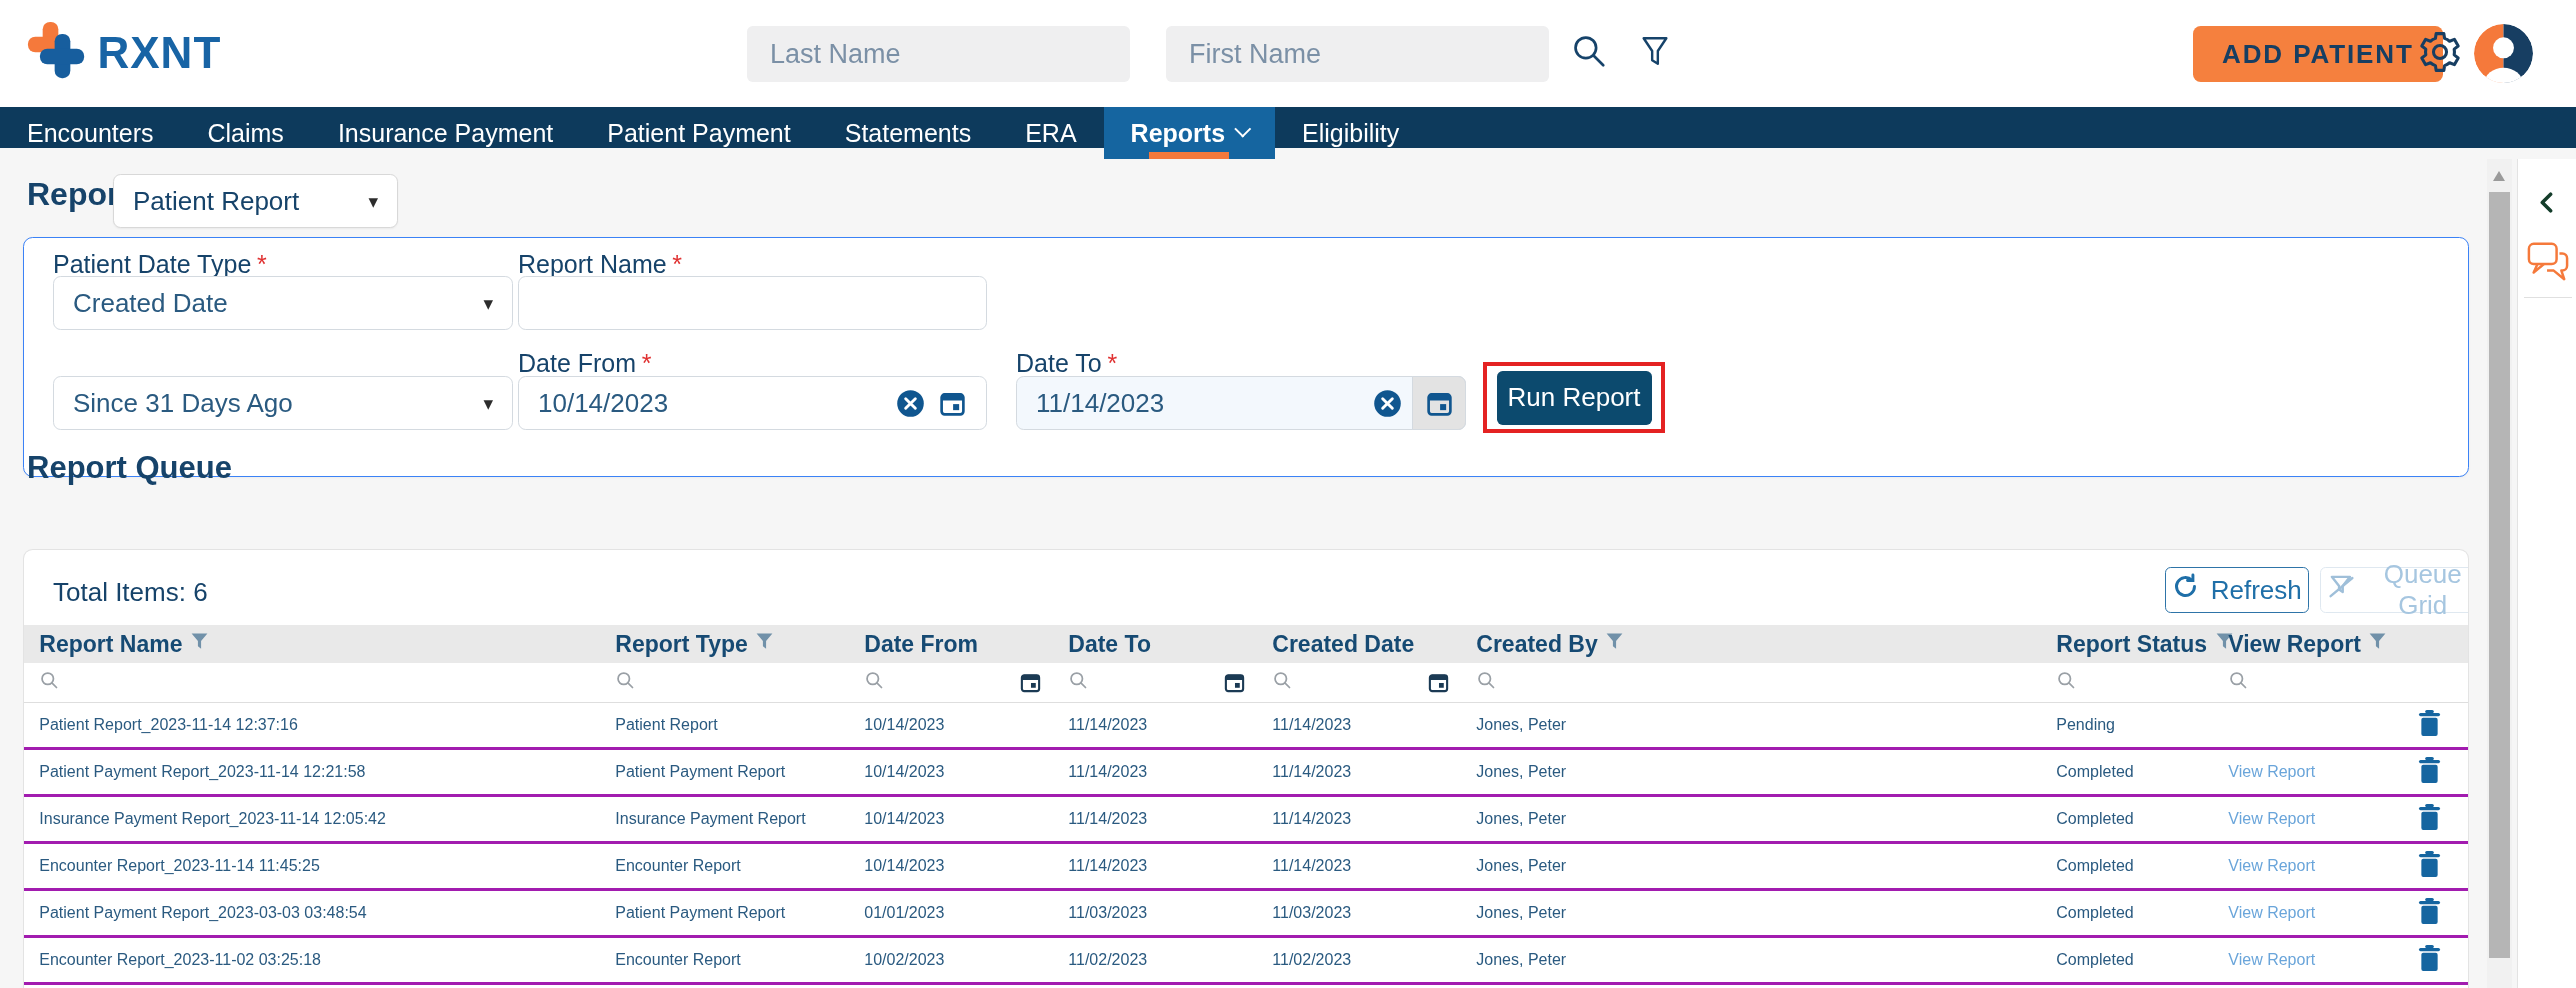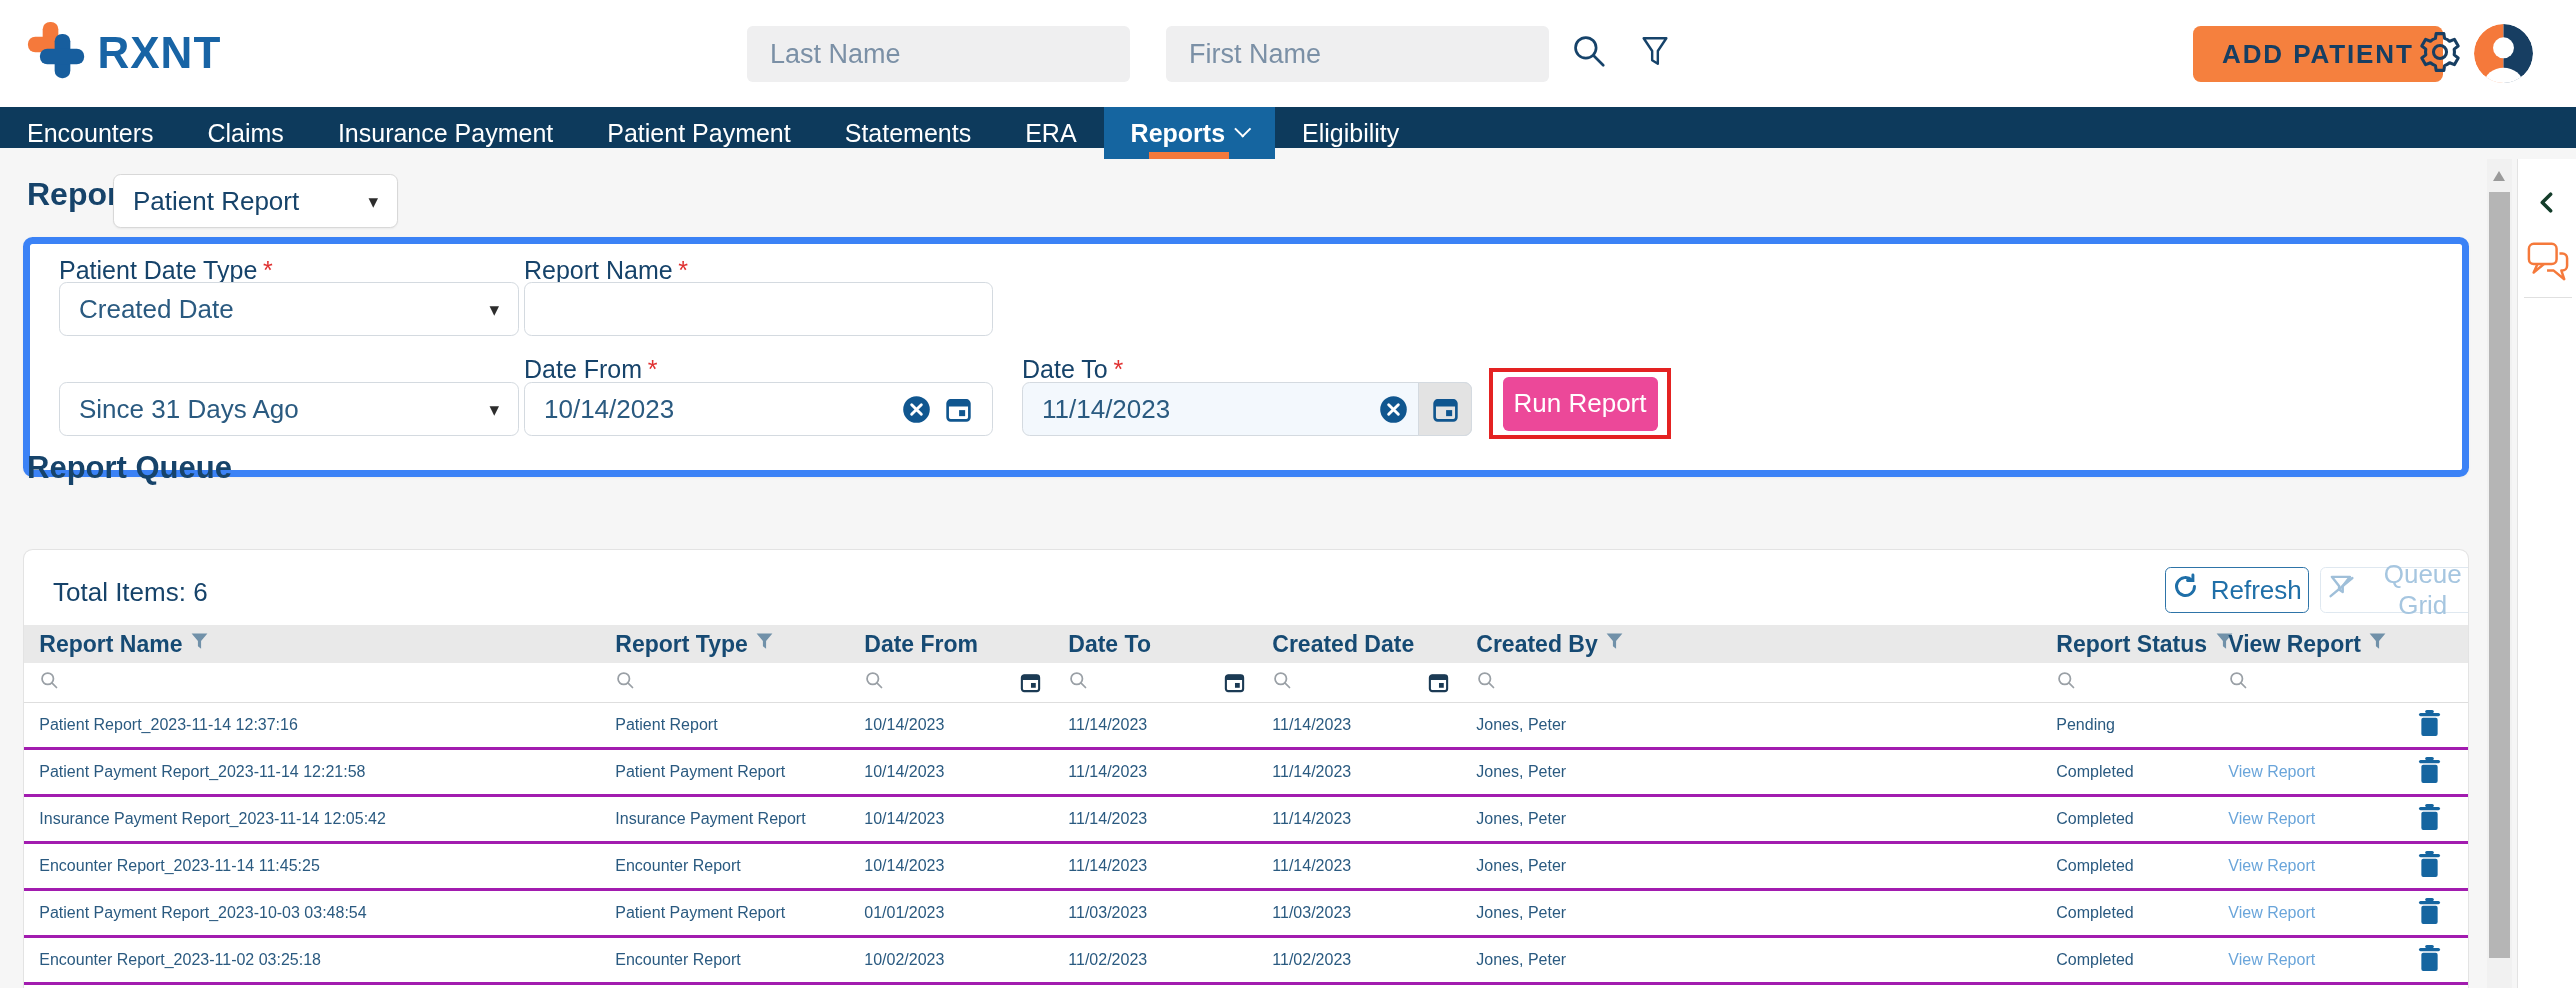--- a/index.html
+++ b/index.html
@@ -37,41 +37,41 @@
                transform:rotate(45deg); margin-top:-7.7px; }
 
   
   .page-title { position:absolute; left:27px; top:176px; font-size:32px; font-weight:bold; color:#16436a; margin:0; }
   .report-select { position:absolute; left:113px; top:174px; width:285px; height:54px; background:#fff;
                    border:1px solid #d8d8d8; border-radius:7.7px; display:flex; align-items:center;
                    padding:0 19px; font-size:26px; color:#16436a; cursor:pointer; box-shadow:0 1px 1.9px rgba(0,0,0,.05); }
   .tri { margin-left:auto; color:#2c2c2c; font-size:19px; }
 
   .form-card { position:absolute; left:23px; top:237px; width:2446px; height:240px; background:#fff;
-               border:7px solid #3b82f6; border-radius:9.6px; box-shadow:0 1px 2.9px rgba(0,0,0,.04); }
+               border:1px solid #3b82f6; border-radius:9.6px; box-shadow:0 1px 2.9px rgba(0,0,0,.04); }
   .f-label { position:absolute; font-size:25px; color:#16436a; }
   .req { color:#e03131; margin-left:5.7px; }
   .f-box { position:absolute; height:54px; border:1px solid #d4dae0; border-radius:7.7px; background:#fff;
            font-size:26px; color:#2a5a80; display:flex; align-items:center; padding:0 19px; }
   .f-box.select { cursor:pointer; }
   .f-input { border:none; outline:none; width:100%; height:100%; font-size:26px; color:#2a5a80;
              background:transparent; font-family:"Liberation Sans",sans-serif; }
   .pdt-label { left:29px; top:11.5px; }  .pdt-box { left:29px; top:38px; width:460px; }
   .rn-label  { left:494px; top:11.5px; } .rn-box  { left:494px; top:38px; width:469px; }
   .rp-label  { left:29px; top:111px;margin-top:36px; } .rp-box  { left:29px; top:138px; width:460px; }
   .df-label  { left:494px; top:111px; } .df-box { left:494px; top:138px; width:469px; gap:13.4px; }
   .dt-label  { left:992px; top:111px; } .dt-box { left:992px; top:138px; width:450px; background:#f3f8fd; padding-right:63px; gap:13.4px; }
   .clear-icon { margin-left:auto; cursor:pointer; display:flex; }
   .cal-icon { cursor:pointer; display:flex; }
   .cal-btn { position:absolute; right:-1px; top:-1px; width:54px; height:54px; background:#e3e3e3;
              border:1px solid #d4dae0; border-radius:0 7.7px 7.7px 0; display:flex; align-items:center;
              justify-content:center; cursor:pointer; }
   .run-annotation { position:absolute; left:1459px; top:124px; width:182px; height:71px;
                     border:4.8px solid #e42222; display:flex; align-items:center; justify-content:center; }
-  .run-btn { width:155px; height:54px; background:#ec4899; color:#fff; border:none; border-radius:5.7px;
+  .run-btn { width:155px; height:54px; background:#0c4a6e; color:#fff; border:none; border-radius:5.7px;
              font-size:26px; cursor:pointer; font-family:"Liberation Sans",sans-serif; }
 
   
   .queue-title { position:absolute; left:27px; top:450px; font-size:31px; font-weight:bold; color:#16436a; margin:0; }
   .queue-card { position:absolute; left:23px; top:508px; width:2446px; height:481px; background:#fff;
                 border:1px solid #e3e3e3; border-bottom:none; border-radius:9.6px 9.6px 0 0; overflow:hidden;margin-top:41px; }
   .total-items { position:absolute; left:29px; top:27px; font-size:26px; color:#16436a; }
   .grid-btn { position:absolute; top:17px; height:46px; border-radius:5.7px; background:#fff; font-size:26px;
               display:flex; align-items:center; justify-content:center; gap:11.5px; cursor:pointer;
               font-family:"Liberation Sans",sans-serif; }
@@ -458,21 +458,21 @@
             <div class="td"><span class="view-link">View Report</span></div>
             <div class="td trash-cell">
               <span><svg width="23" height="27" viewBox="0 0 24 28" fill="#1565a0">
                   <rect x="3.5" y="8" width="17" height="19" rx="2"></rect>
                   <rect x="1" y="3" width="22" height="3.4" rx="1.7"></rect>
                   <rect x="7.5" y="0" width="9" height="3.2" rx="1.6"></rect>
                 </svg></span>
             </div>
           </div>
           <div class="t-row">
-            <div class="td">Patient Payment Report_2023-10-03 03:48:54</div>
+            <div class="td">Patient Payment Report_2023-03-03 03:48:54</div>
             <div class="td">Patient Payment Report</div>
             <div class="td">01/01/2023</div>
             <div class="td">11/03/2023</div>
             <div class="td">11/03/2023</div>
             <div class="td">Jones, Peter</div>
             <div class="td">Completed</div>
             <div class="td"><span class="view-link">View Report</span></div>
             <div class="td trash-cell">
               <span><svg width="23" height="27" viewBox="0 0 24 28" fill="#1565a0">
                   <rect x="3.5" y="8" width="17" height="19" rx="2"></rect>

